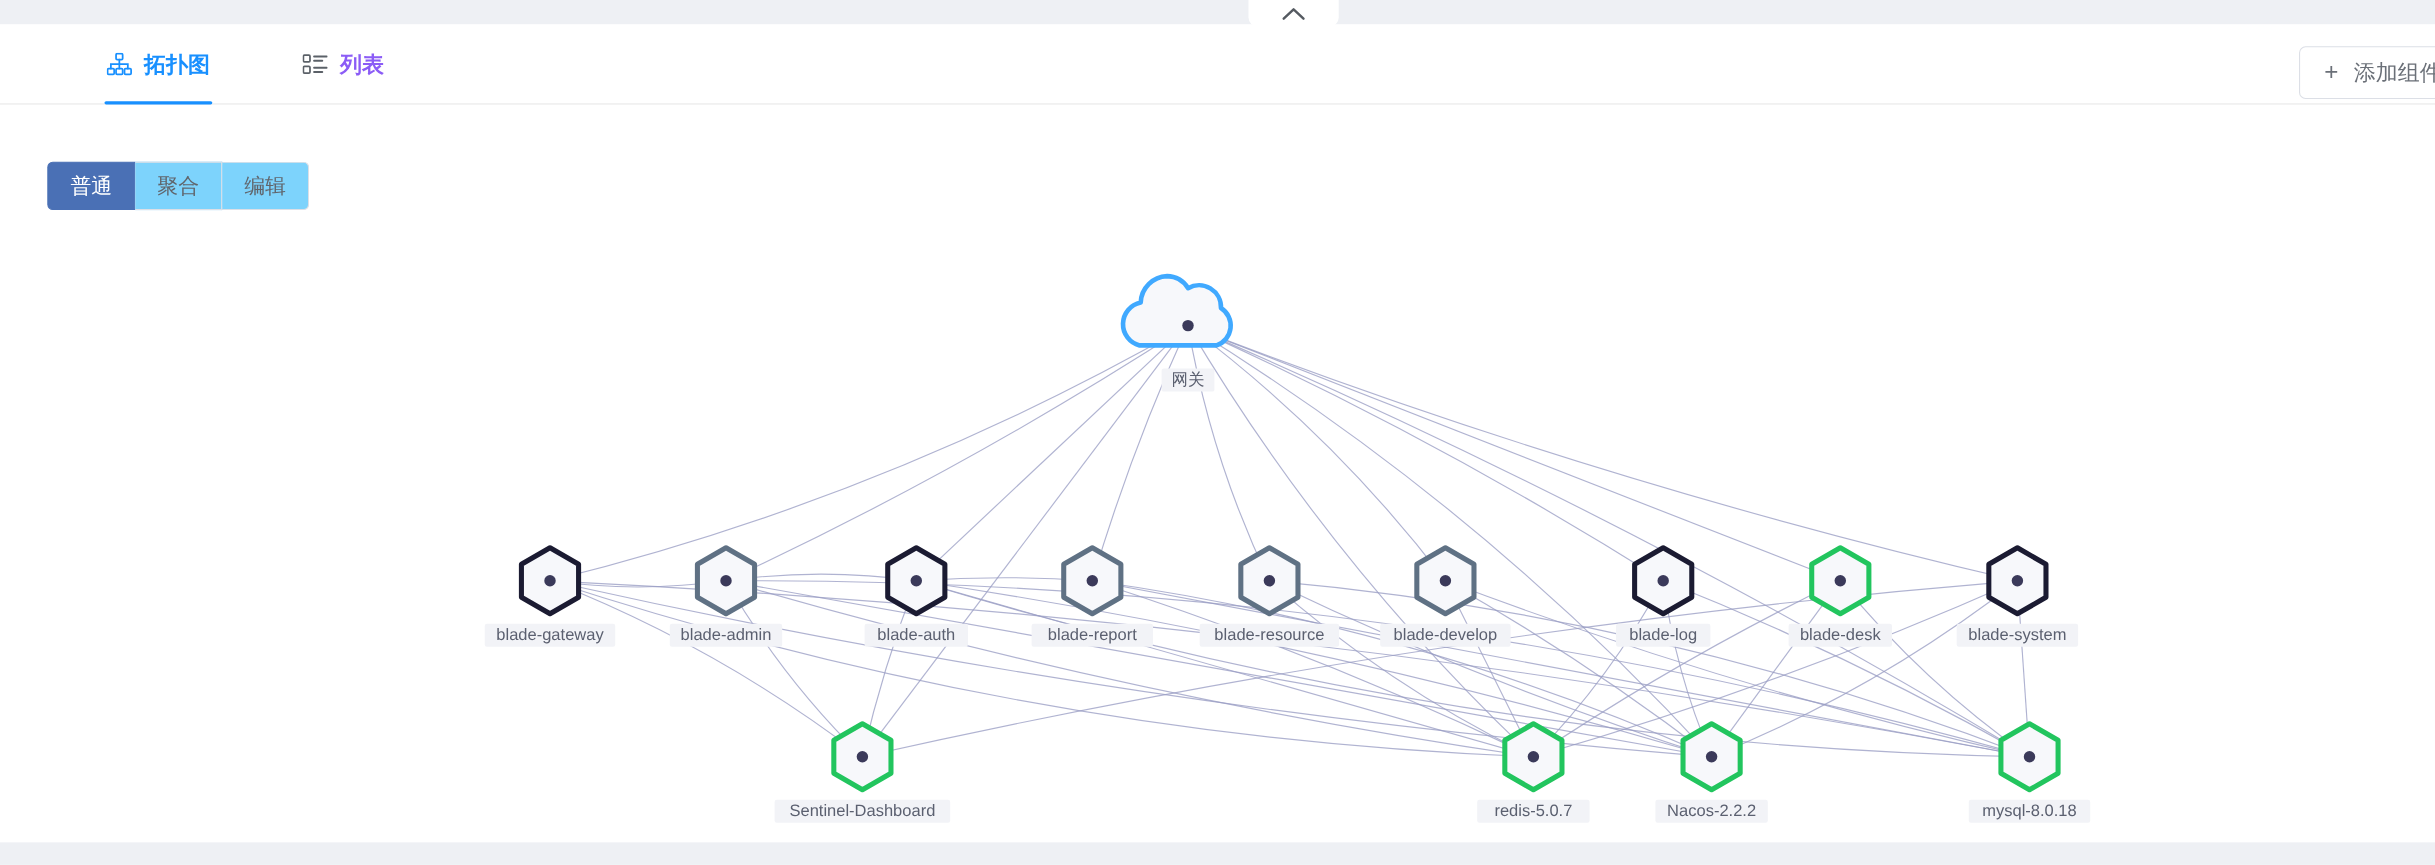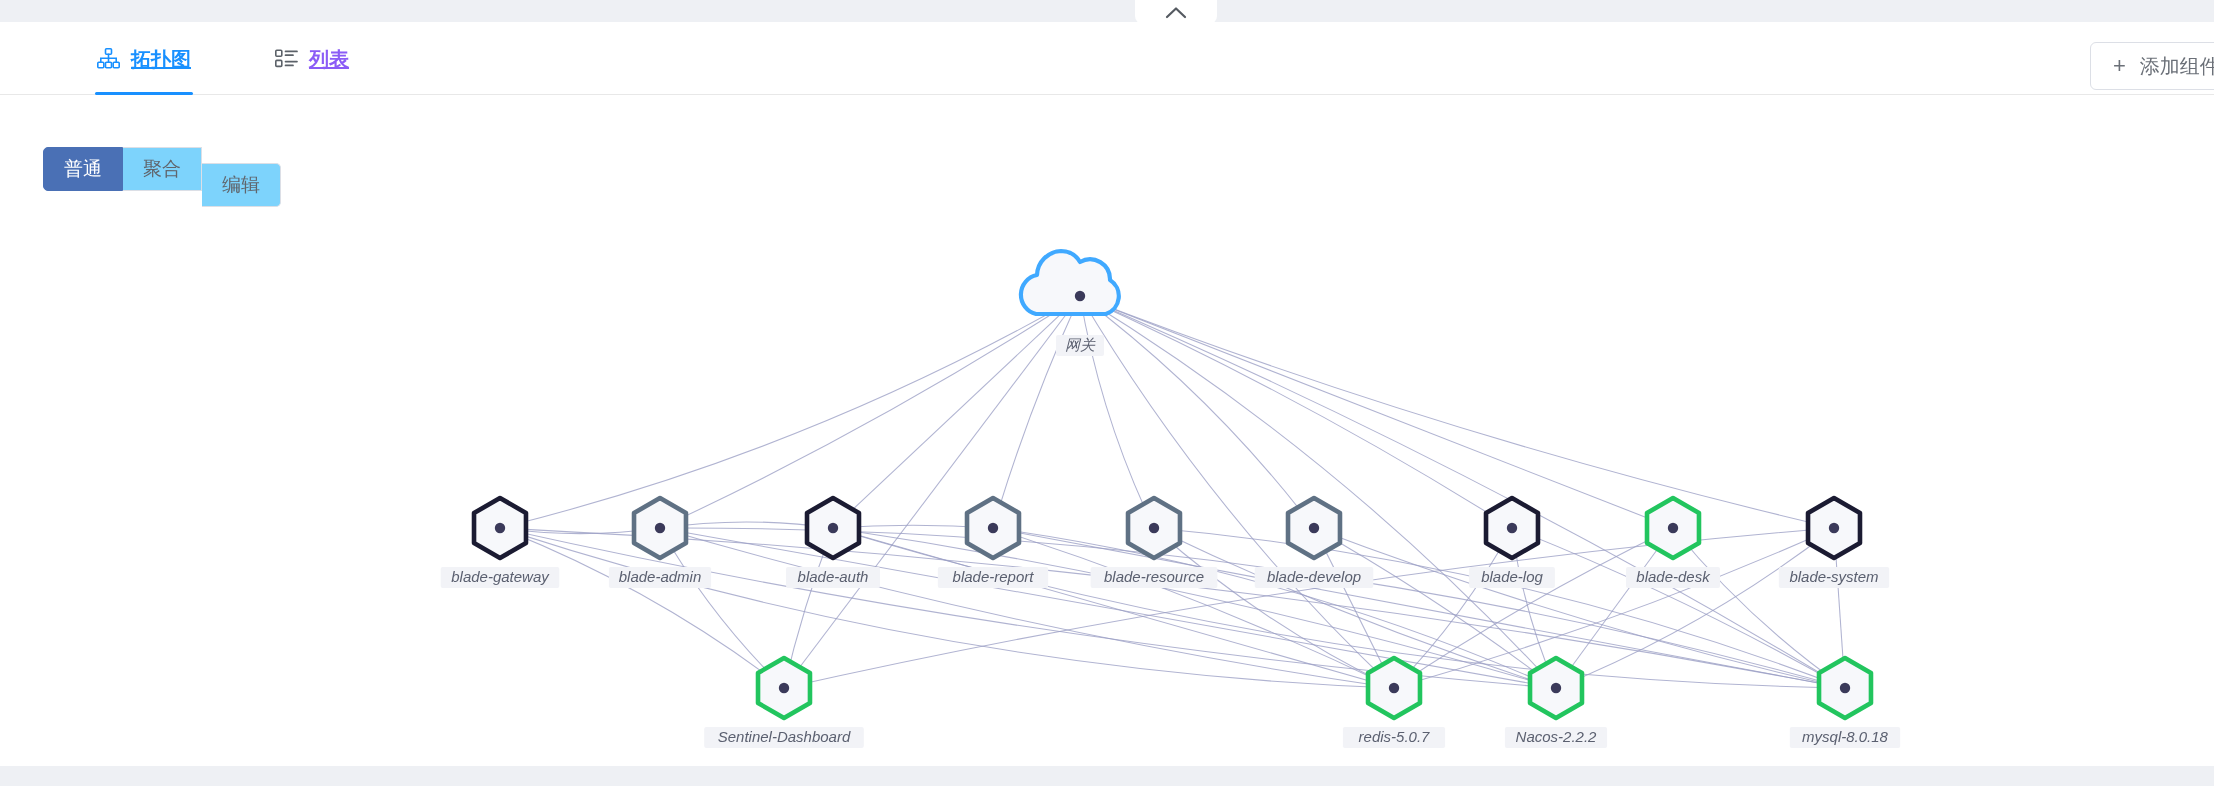--- a/index.html
+++ b/index.html
@@ -69,21 +69,21 @@
     height: 73px;
     display: flex;
     align-items: center;
     gap: 11px;
     cursor: pointer;
     font-size: 20px;
     color: #8b5cf6;
     font-weight: 700;
     padding: 0 2px;
   }
-  .tab .tab-label { line-height: 1; text-decoration: underline; }
+  .tab .tab-label { line-height: 1; }
   .tab.active { color: #1890ff; }
   .tab.active::after {
     content: "";
     position: absolute;
     left: 0; right: 0; bottom: 0;
     height: 3px;
     background: #1890ff;
     border-radius: 2px;
   }
   .tab-icon { display: flex; align-items: center; }
@@ -127,35 +127,34 @@
     background: #7dd3fc;
     border: 1px solid #dcdfe6;
     border-left-width: 0;
     cursor: pointer;
     white-space: nowrap;
   }
   .mode-btn:first-child {
     border-left-width: 1px;
     border-radius: 5px 0 0 5px;
   }
-  .mode-btn:last-child { border-radius: 0 5px 5px 0; margin-top: 16px; }
+  .mode-btn:last-child { border-radius: 0 5px 5px 0; }
   .mode-btn.active {
     background: #4a70b5;
     border-color: #4a70b5;
     color: #ffffff;
   }
 
   
   .canvas {
     position: absolute;
     left: 0; top: 74px;
     width: 2214px;
     height: 669px;
     overflow: hidden;
-    font-style: italic;
   }
   .canvas svg { display: block; }
 
   
 
   
   .bottom-strip {
     position: absolute;
     left: 0; bottom: 0;
     width: 2214px; height: 20px;

